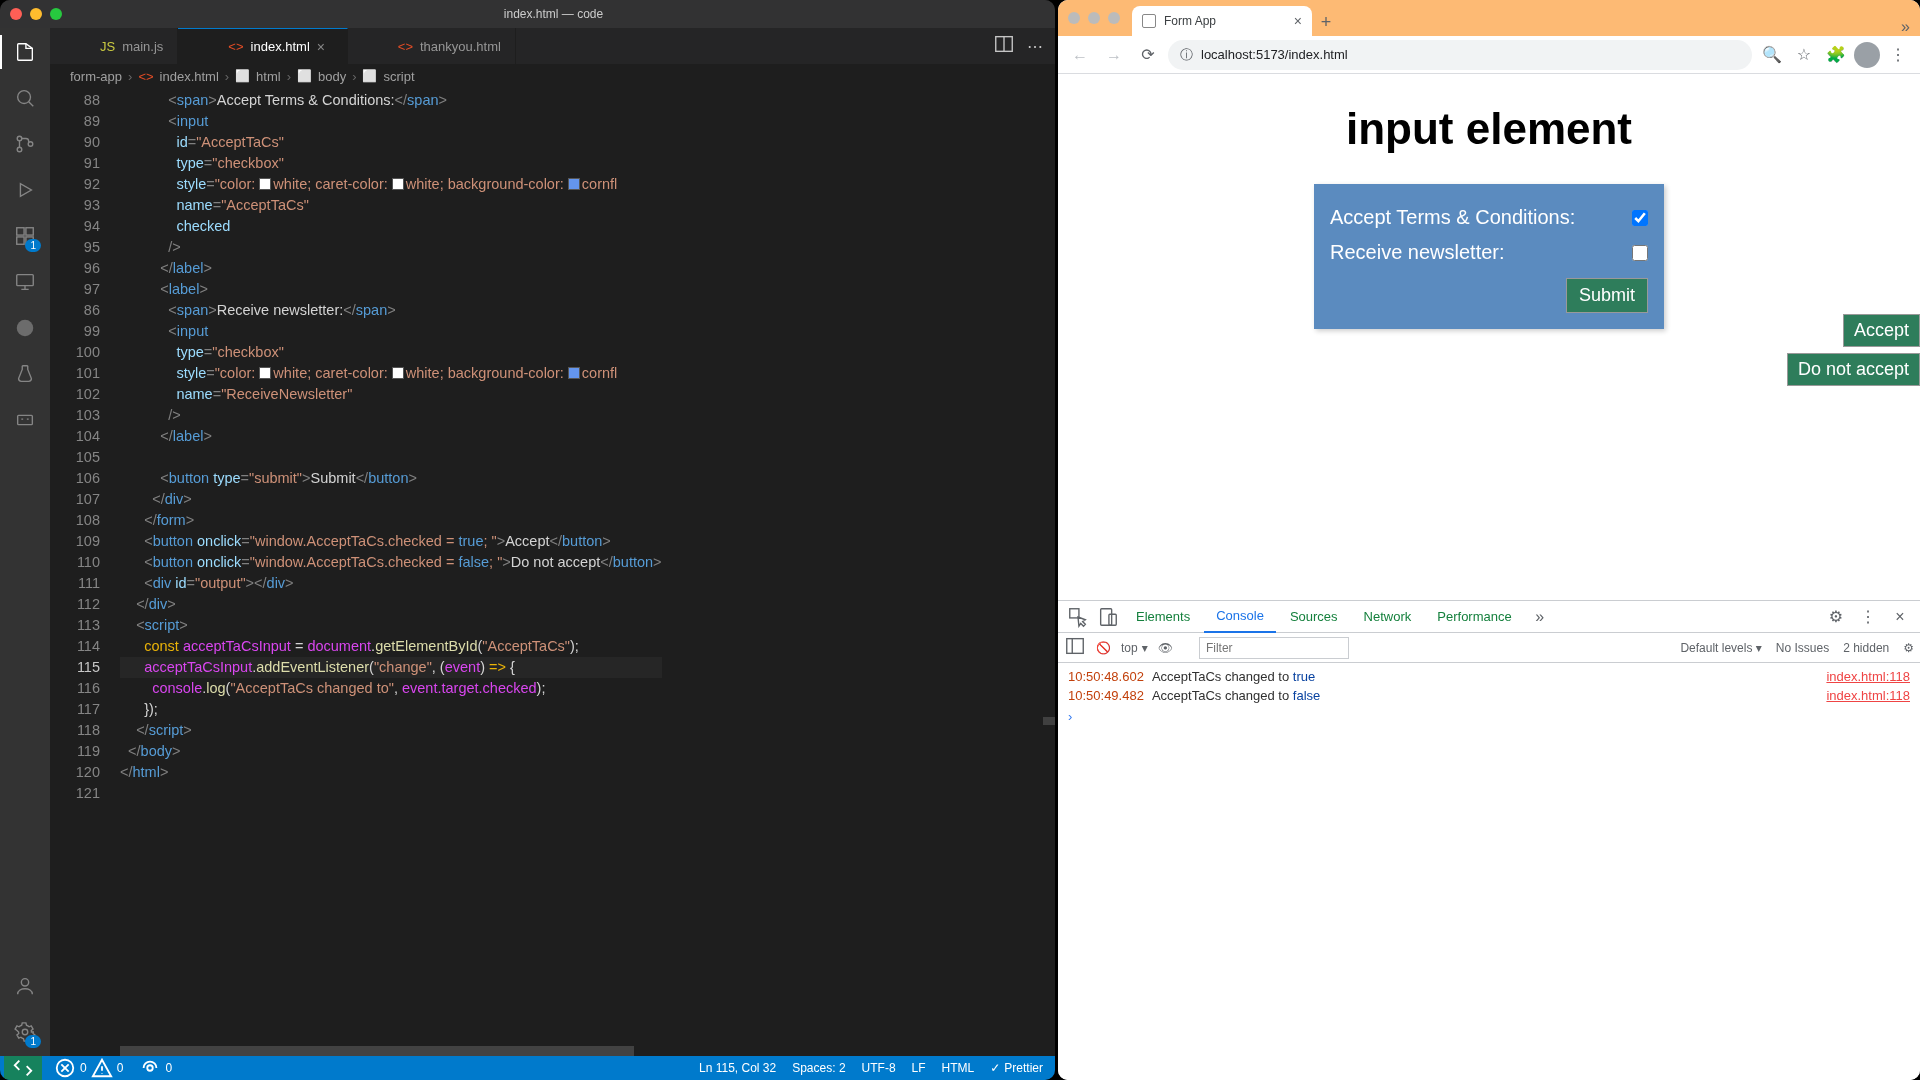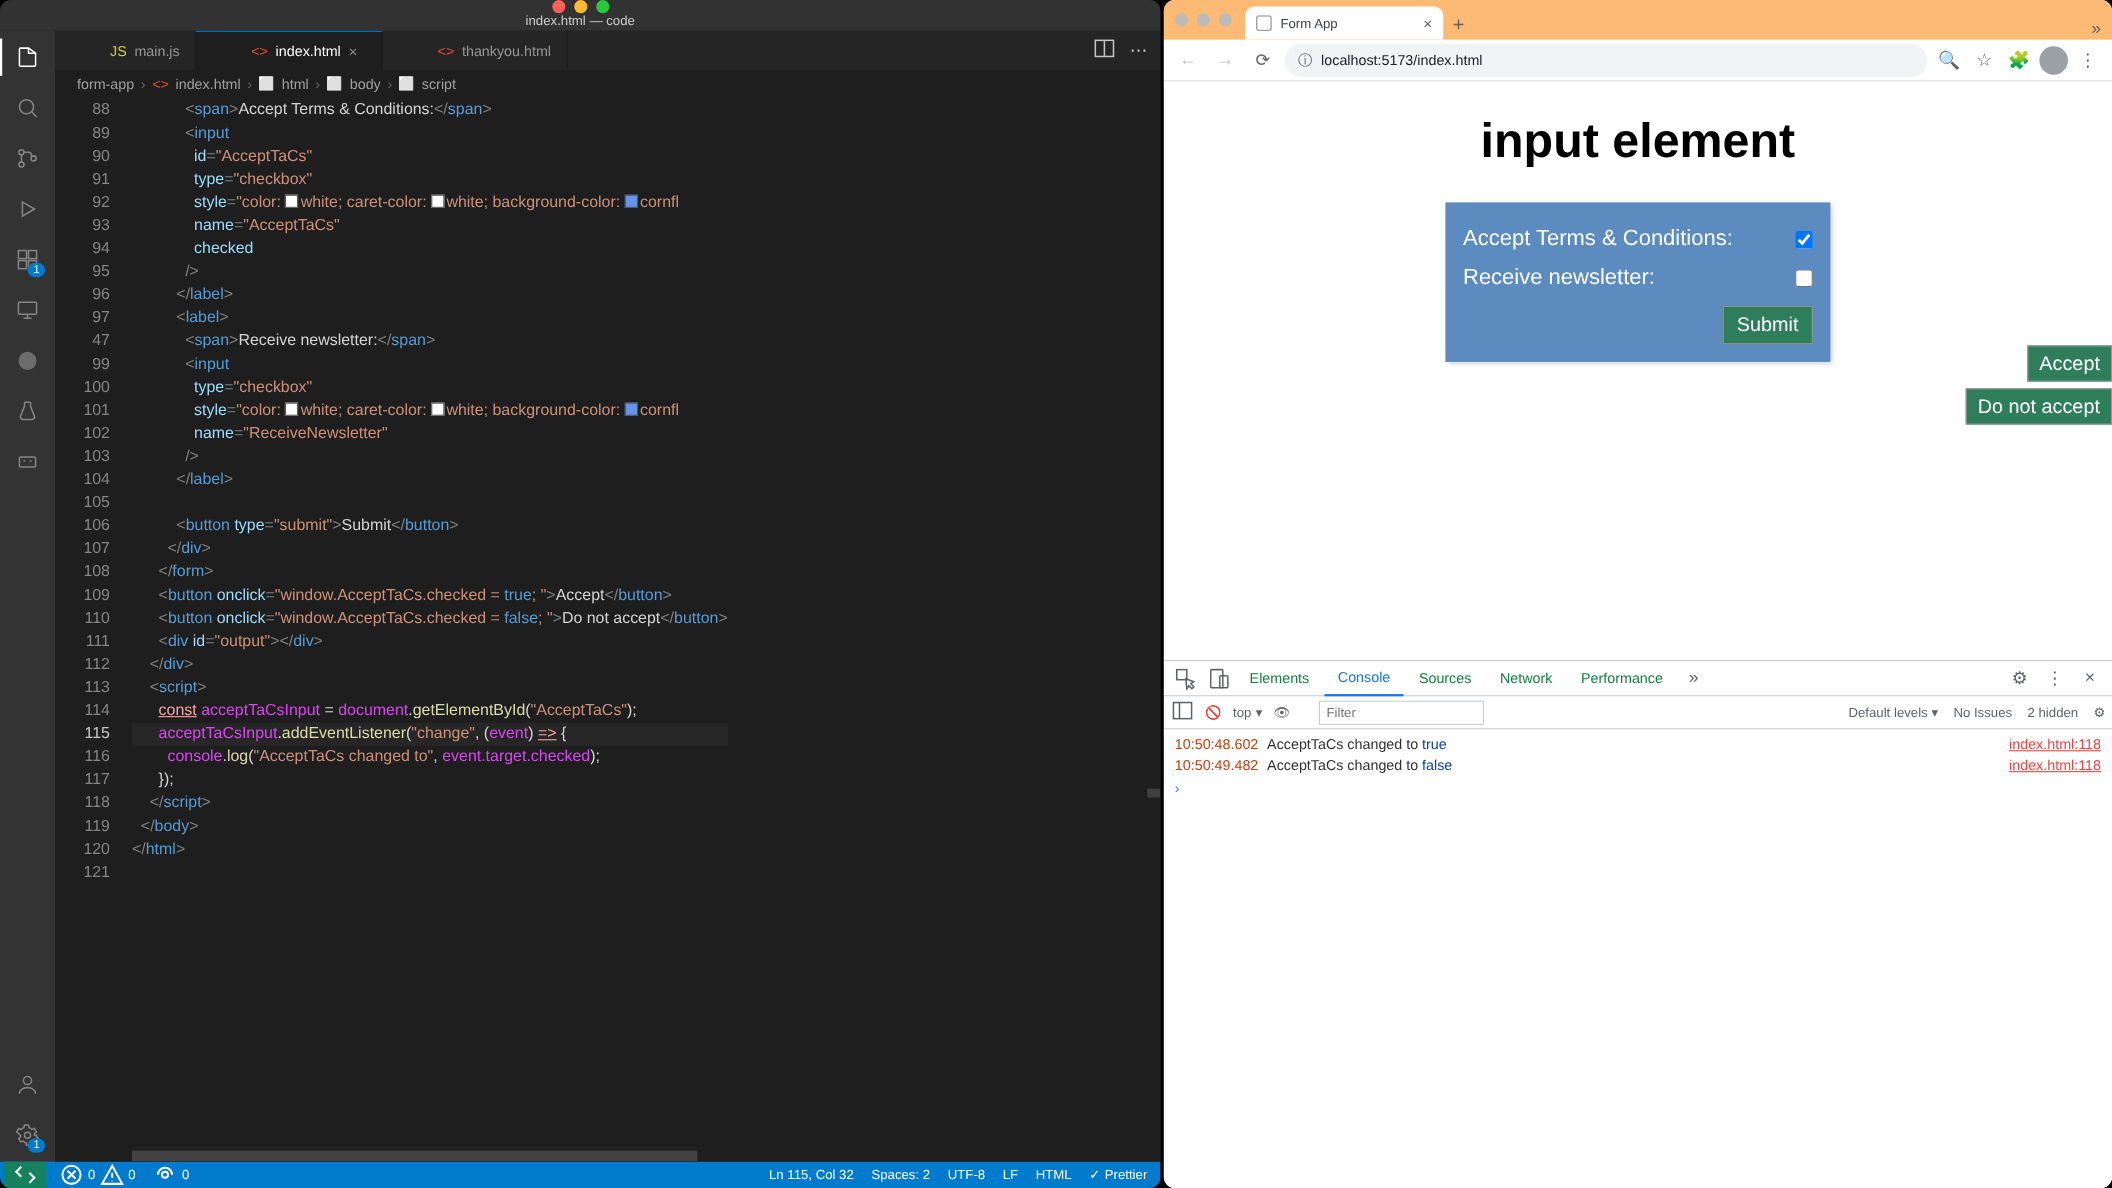--- a/index.html
+++ b/index.html
@@ -1,19 +1,19 @@
 <!DOCTYPE html>
 <html><head>
 <meta charset="utf-8">
 <style>
 * { margin: 0; padding: 0; box-sizing: border-box; font-family: -apple-system, BlinkMacSystemFont, "Segoe UI", sans-serif; }
 body { background: #000; overflow: hidden; width: 1920px; height: 1080px; }
 .screen { display: flex; width: 1920px; height: 1080px; gap: 3px; }
 .vscode { width: 1055px; height: 1080px; background: #1e1e1e; display: flex; flex-direction: column; border-radius: 10px; overflow: hidden; }
-.titlebar { height: 28px; background: #323233; display: flex; align-items: center; padding: 0 10px; flex-direction: column; }
+.titlebar { height: 28px; background: #323233; display: flex; align-items: center; padding: 0 10px; }
 .traffic { display: flex; gap: 8px; }
 .dot { width: 12px; height: 12px; border-radius: 50%; }
 .dot.red { background: #ff5f56; }
 .dot.yellow { background: #ffbd2e; }
 .dot.green { background: #27c93f; }
 .title-center { flex: 1; text-align: center; color: #ccc; font-size: 12px; }
 .vscode-body { flex: 1; display: flex; }
 .activitybar { width: 50px; background: #333333; display: flex; flex-direction: column; align-items: center; padding-top: 10px; gap: 18px; }
 .activitybar .abicon { width: 28px; height: 28px; display: flex; align-items: center; justify-content: center; color: #858585; cursor: pointer; position: relative; }
 .activitybar .abicon.active { color: #fff; }
@@ -37,21 +37,21 @@
 .gutter div { height: 21px; line-height: 21px; }
 .gutter div.current { color: #c6c6c6; }
 .code { color: #d4d4d4; white-space: pre; padding-top: 2px; }
 .code .line { height: 21px; line-height: 21px; }
 .code .line.current { background: rgba(255,255,255,0.04); }
 .tag { color: #569cd6; }
 .attr { color: #9cdcfe; }
 .str { color: #ce9178; }
 .pun { color: #808080; }
 .kw { color: #569cd6; }
-.kw2 { color: #fca5a5; text-decoration: underline; }
+.kw2 { color: #eab308; }
 .fn { color: #dcdcaa; }
 .var { color: #d946ef; }
 .chip { display: inline-block; width: 12px; height: 12px; border: 1px solid #555; vertical-align: -1px; margin-right: 2px; }
 .chip.white { background: #fff; }
 .chip.corn { background: #6495ed; }
 .txt { color: #d4d4d4; }
 .scroll-h { position: absolute; bottom: 0; left: 70px; right: 0; height: 10px; background: transparent; }
 .scroll-h .thumb { position: absolute; left: 0; width: 55%; height: 10px; background: rgba(121,121,121,0.4); }
 .minimap { position: absolute; right: 0; top: 0; width: 12px; height: 100%; }
 .minimap .viewport { position: absolute; right: 0; width: 12px; top: 65%; height: 8px; background: rgba(200,200,200,0.2); }
@@ -240,21 +240,21 @@
               <div>88</div>
               <div>89</div>
               <div>90</div>
               <div>91</div>
               <div>92</div>
               <div>93</div>
               <div>94</div>
               <div>95</div>
               <div>96</div>
               <div>97</div>
-              <div>47</div>
+              <div>86</div>
               <div>99</div>
               <div>100</div>
               <div>101</div>
               <div>102</div>
               <div>103</div>
               <div>104</div>
               <div>105</div>
               <div>106</div>
               <div>107</div>
               <div>108</div>

